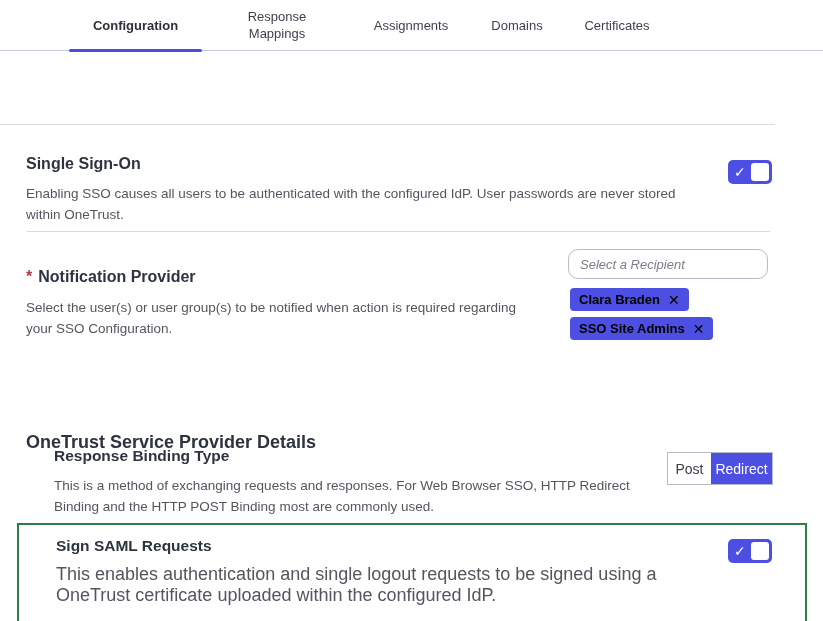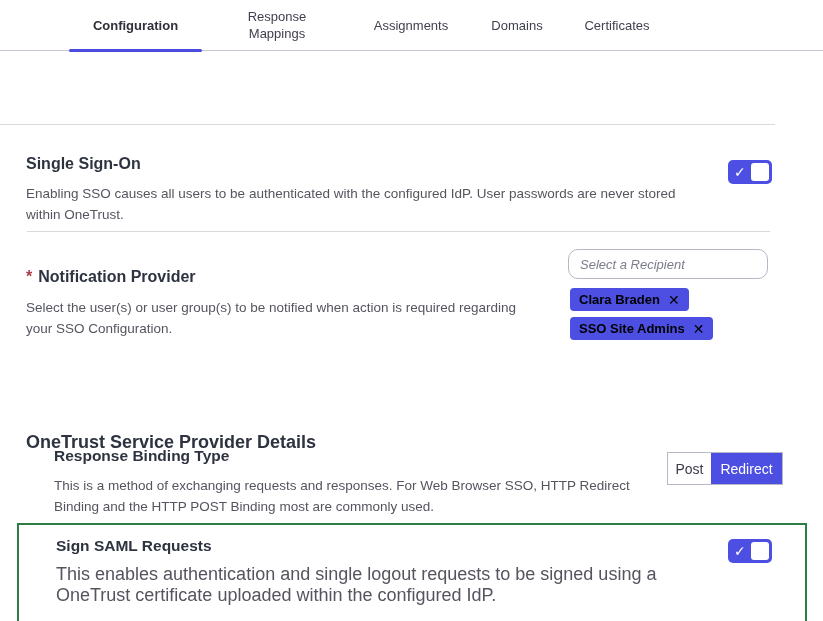--- a/index.html
+++ b/index.html
@@ -54,21 +54,21 @@
 
   
   .provider-title { position:absolute; left:26px; top:391px; font-size:18px;
                     font-weight:700; color:#2e3340;margin-top:41px; }
 
   .segmented { position:absolute; left:667px; top:452px; height:33px; display:flex;
                border:1px solid #b6bac6; border-radius:0; overflow:hidden; }
   .seg-btn { display:flex; align-items:center; justify-content:center;
              font-size:14px; cursor:pointer; }
   .seg-post { width:43px; background:#ffffff; color:#3c3d49; }
-  .seg-redirect { width:71px; background:#4c4fe1; color:#ffffff; }
+  .seg-redirect { width:61px; background:#4c4fe1; color:#ffffff; }
 
   
   .highlight-box { position:absolute; left:17px; top:523px; width:790px; height:103px;
                    border:2px solid #2e7d46; background:#fff; }
   .highlight-box .hb-title { position:absolute; left:37px; top:12px;
                    font-size:15.5px; font-weight:700; color:#2e3340; }
   .highlight-box .hb-desc { position:absolute; left:37px; top:39px; width:650px;
                    font-size:18px; color:#54555f; line-height:21px; }
   .highlight-box .toggle { right:33px; top:14px; }
 </style>

